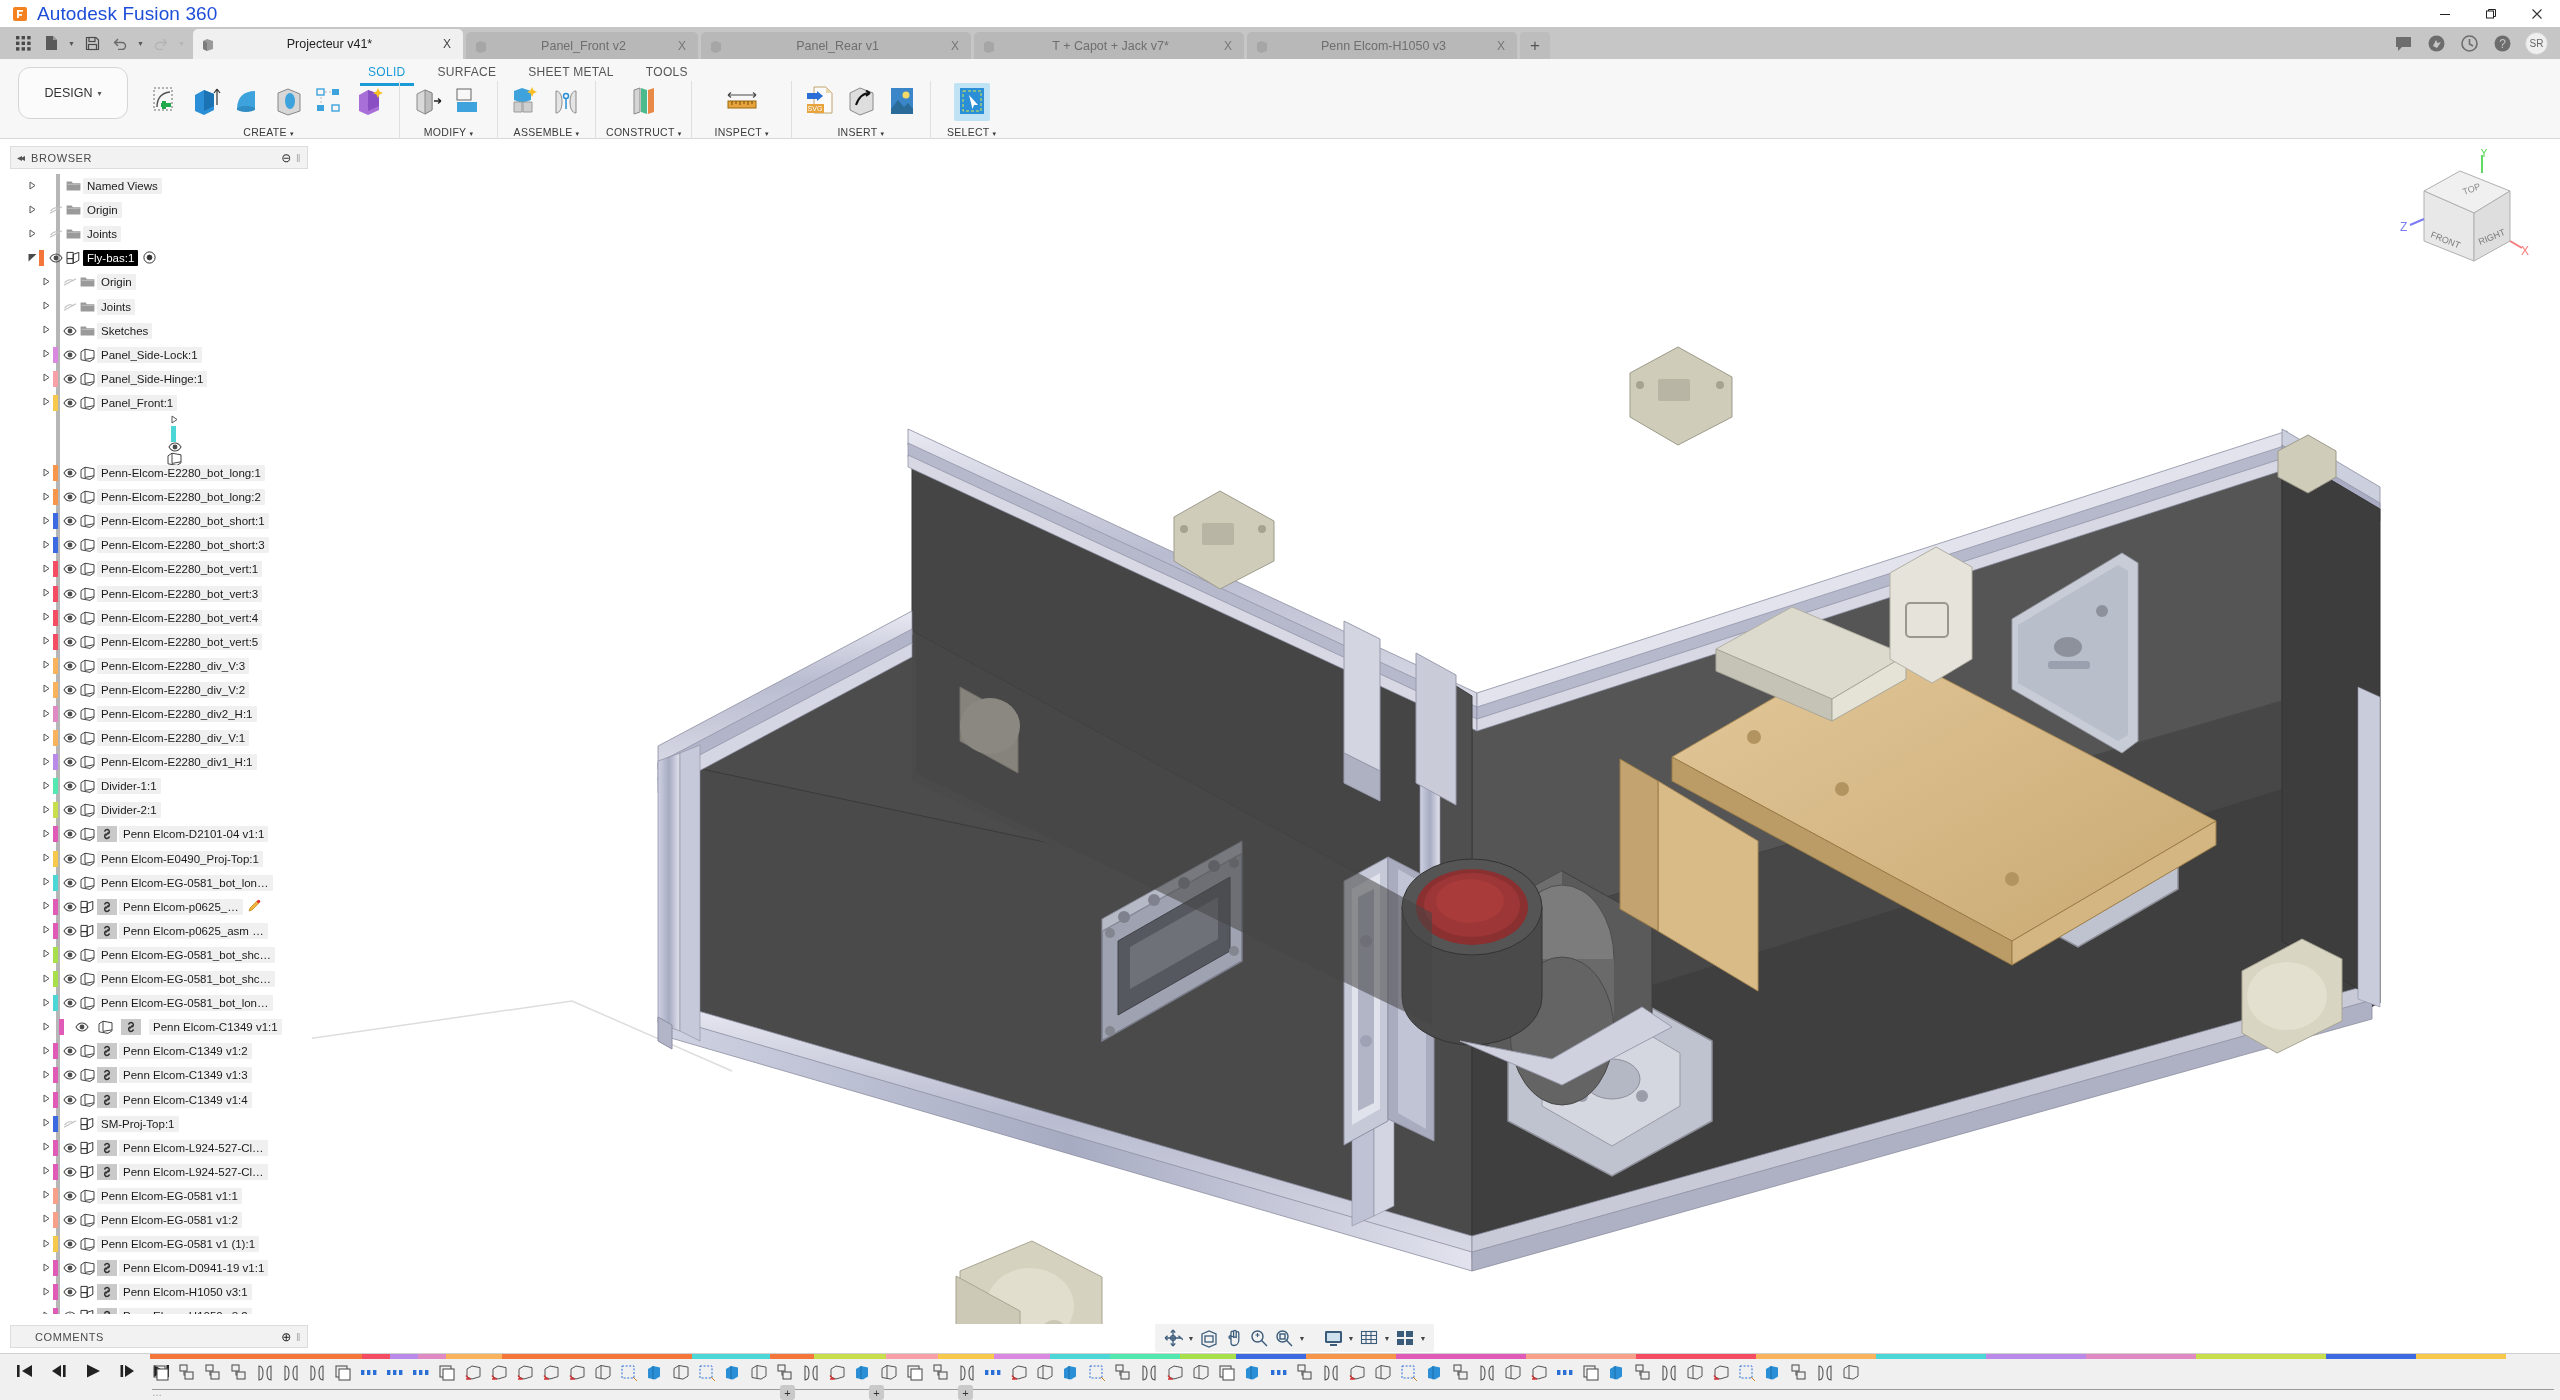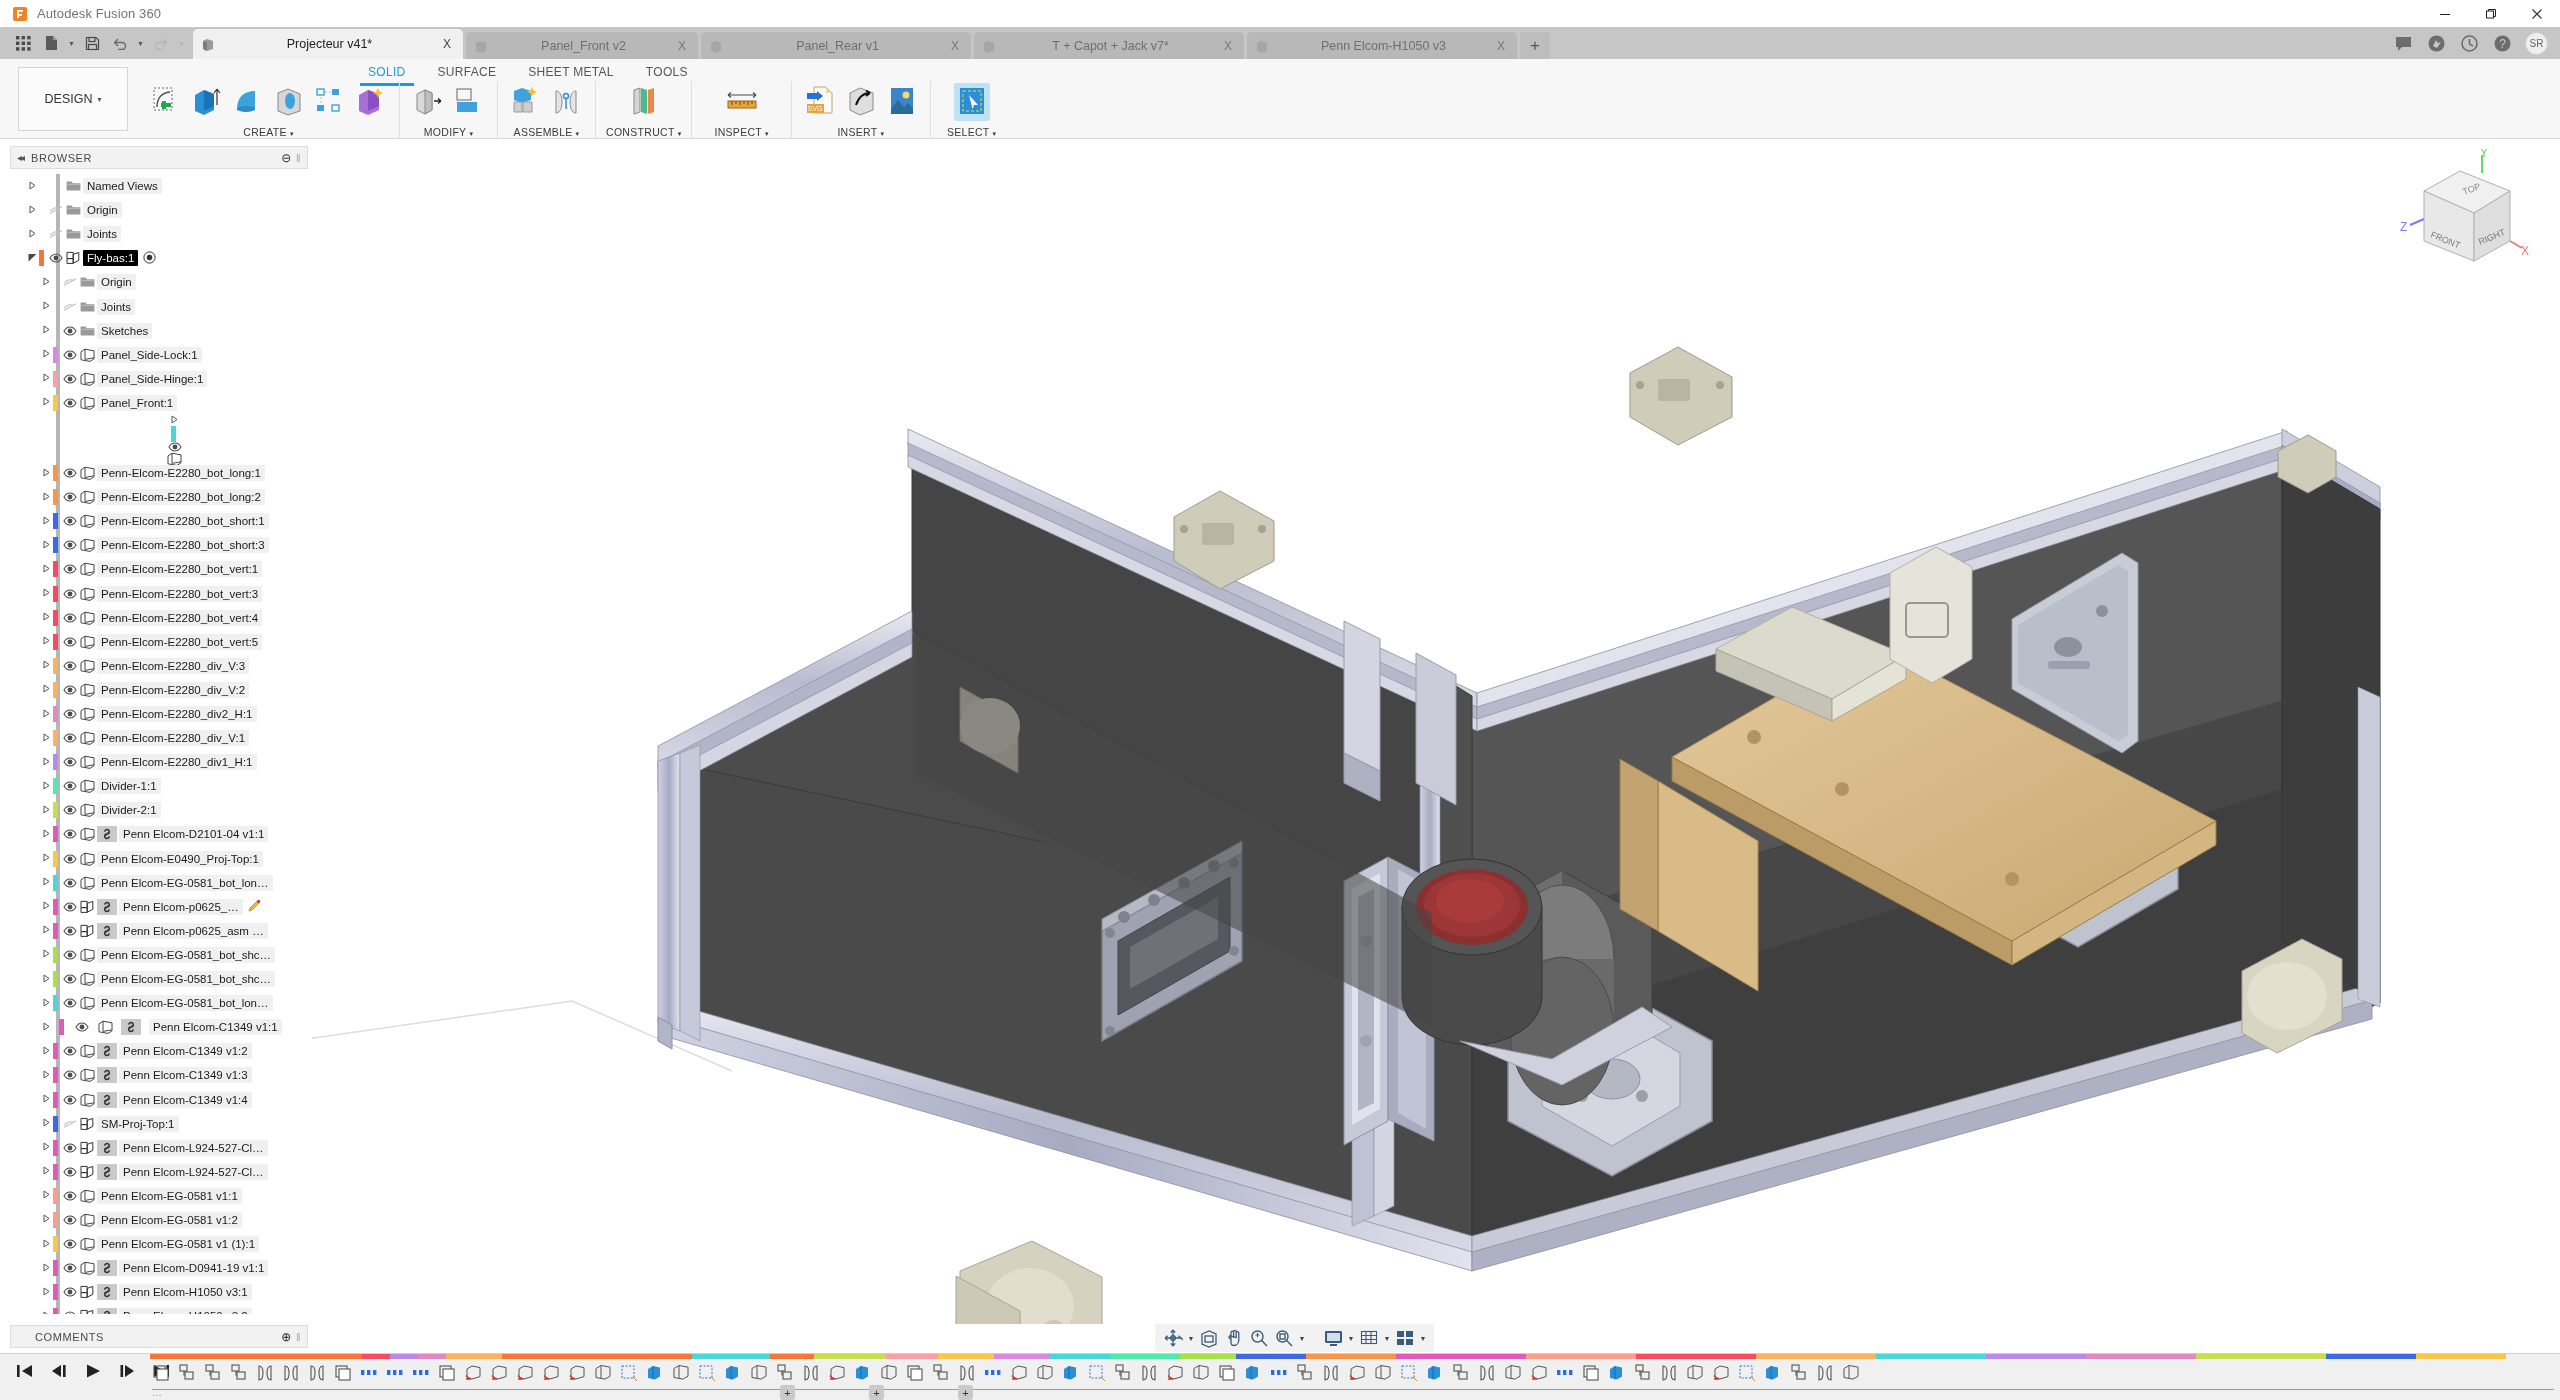--- a/index.html
+++ b/index.html
@@ -16,21 +16,21 @@
     position: absolute; top: 0; left: 0; width: 2560px; height: 27px;
     background: #ffffff; display: flex; align-items: center;
     border-bottom: 0;
   }
   .app-logo {
     width: 16px; height: 16px; margin-left: 12px; margin-right: 9px;
     font-size: 13px; font-weight: bold; color: #ff8a1e;
     display: flex; align-items: center; justify-content: center;
     line-height: 1;
   }
-  .app-title { font-size: 13px; color: #737373; letter-spacing: .1px; }
+  .app-title { font-size: 19px; color: #1d4ed8; letter-spacing: .1px; }
   .win-controls { position: absolute; right: 0; top: 0; height: 27px; display: flex; }
   .win-btn {
     width: 46px; height: 27px; display: flex; align-items: center; justify-content: center;
     color: #333; font-size: 13px;
   }
 
   
   .tabstrip {
     position: absolute; top: 27px; left: 0; width: 2560px; height: 32px;
     background: #c6c6c6;
@@ -73,22 +73,22 @@
     color: #666; font-size: 10px; display: flex; align-items: center; justify-content: center;
     margin-left: 5px;
   }
 
   
   .ribbon {
     position: absolute; top: 59px; left: 0; width: 2560px; height: 80px;
     background: #f7f7f7; border-bottom: 1px solid #d8d8d8;
   }
   .design-box {
-    position: absolute; left: 18px; top: 8px; width: 110px; height: 64px;
-    border: 1px solid #d5d5d5; background: #fbfbfb; border-radius: 0;
+    position: absolute; left: 18px; top: 8px; width: 110px; height: 52px;
+    border: 1px solid #d5d5d5; background: #fbfbfb; border-radius: 12px;
     display: flex; align-items: center; justify-content: center;
     font-size: 12.5px; color: #333;
   }
   .design-box .cc { font-size: 8px; margin-left: 5px; color: #555; }
   .ws-tabs { position: absolute; left: 352px; top: 3px; display: flex; gap: 0; }
   .ws-tab {
     font-size: 12px; color: #555; padding: 3px 16px 4px 16px; letter-spacing: .3px;
     position: relative;
   }
   .ws-tab.active { color: #1a9ad7; }

